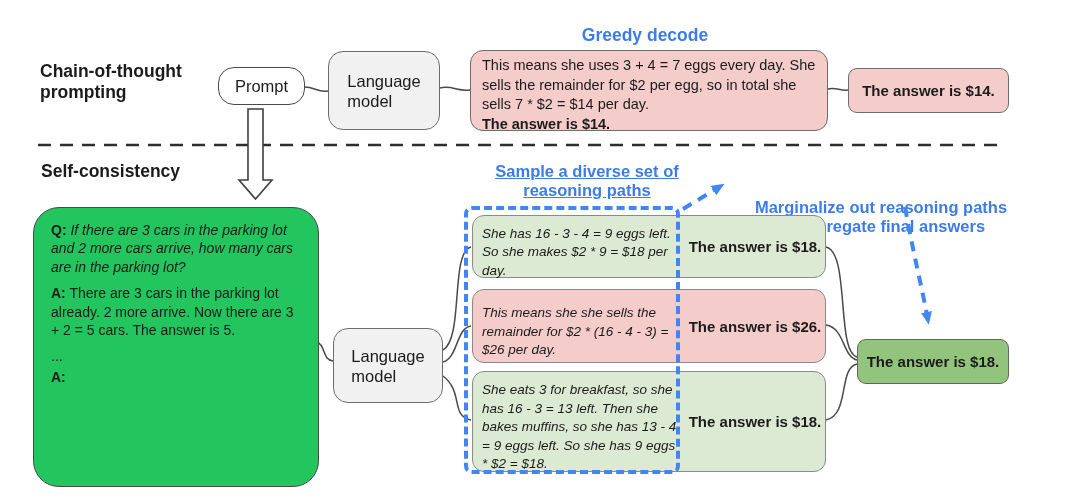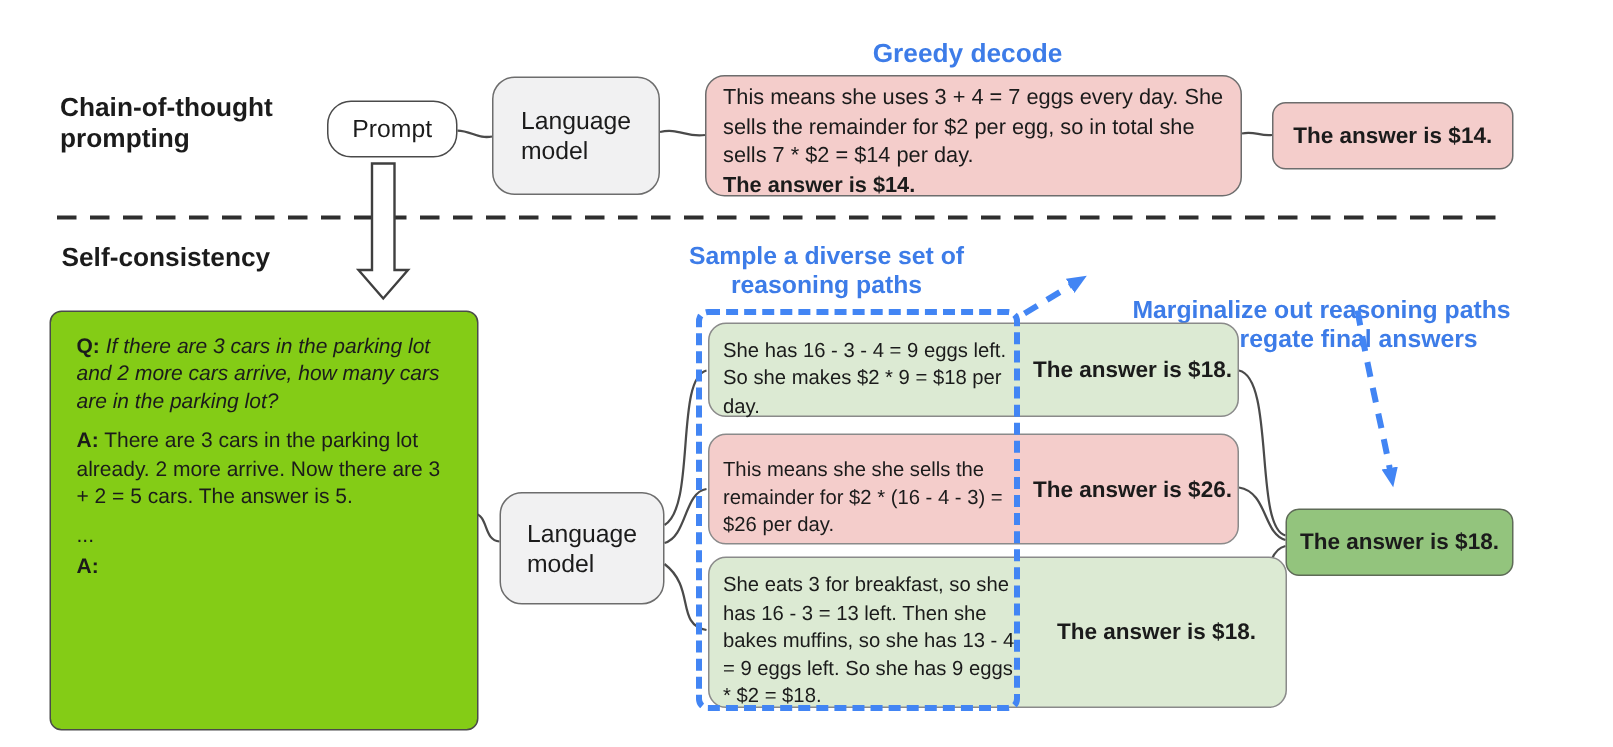--- a/index.html
+++ b/index.html
@@ -8,29 +8,29 @@
   .layer{position:absolute;left:0;top:0;width:1075px;height:498px;pointer-events:none;}
   .under{z-index:1}.over{z-index:4}
   .abs{position:absolute;box-sizing:border-box;}
   .section-label{font-weight:bold;font-size:17.5px;line-height:21px;white-space:pre-line;z-index:2;}
   .blue-label{font-weight:bold;font-size:16.5px;line-height:19px;color:var(--blue,#3D7CE8);
               text-align:center;white-space:pre-line;z-index:2;}
   .node{border:1.6px solid #4a4a4a;border-radius:9px;background:#fff;display:flex;
         align-items:center;justify-content:center;font-size:16.5px;z-index:2;}
   .lm{background:var(--gray_box,#F1F1F2);border:1.6px solid #6d6d6d;border-radius:15px;
       text-align:left;white-space:pre-line;line-height:20px;}
-  .bigbox{border:1.6px solid #4a4a4a;border-radius:8px;background:#84cc16;padding:13px 17px;
+  .bigbox{border:1.6px solid #4a4a4a;border-radius:26px;background:#22c55e;padding:13px 17px;
           font-size:14px;line-height:18.4px;z-index:2;}
   .bigbox p{margin:0 0 8px 0;}
   .pinkbox{background:var(--pink,#F4CDCB);border:1.4px solid #6d6d6d;border-radius:13px;
            padding:5px 11px;font-size:14.5px;line-height:19.5px;z-index:2;}
   .answer-chip{display:flex;align-items:center;justify-content:center;font-weight:bold;
                font-size:15px;border:1.4px solid #6d6d6d;border-radius:9px;z-index:2;}
   .row{display:flex;align-items:center;border:1.3px solid #8a8a8a;border-radius:12px;z-index:2;}
-  .row .reason{flex:0 0 212px;padding:16px 4px 4px 9px;font-size:13.5px;line-height:18.5px;box-sizing:border-box;}
+  .row .reason{flex:0 0 212px;padding:16px 4px 4px 9px;font-size:13.5px;line-height:18.5px;box-sizing:border-box;font-style:italic;}
   .row .ans{flex:1;text-align:center;font-weight:bold;font-size:15px;}
   .row.green,{background:var(--green_light,#DCEAD3);}
   .green{background:var(--green_light,#DCEAD3);}
   .pink{background:var(--pink,#F4CDCB);}
   .dashed-rect{border:4px dashed var(--blue_dash,#4285F4);border-radius:8px;z-index:3;background:transparent;}
   .final{background:var(--green_final,#93C47D);border:1.5px solid #5e6b57;}
   .conn{stroke:#4a4a4a;stroke-width:1.5;fill:none;}
   .sep{stroke:#2e2e2e;stroke-width:2.6;stroke-dasharray:13 9;}
   .hollow-arrow{fill:#fff;stroke:#3f3f3f;stroke-width:1.6;}
   .bluedash{stroke:var(--blue_dash,#4285F4);stroke-width:4;fill:none;stroke-dasharray:10 7.5;}
@@ -68,21 +68,21 @@
 
   <div class="abs pinkbox" style="left:470px;top:50px;width:358px;height:81px;">
     <span>This means she uses 3 + 4 = 7 eggs every day. She sells the remainder for $2 per egg, so in total she sells 7 * $2 = $14 per day.</span>
     <div style="font-weight:bold;">The answer is $14.</div>
   </div>
 
   <div class="abs answer-chip pink" style="left:848px;top:68px;width:161px;height:45px;">The answer is $14.</div>
 
   <div class="abs section-label" style="left:41px;top:161px;width:220px;">Self-consistency</div>
 
-  <div class="abs blue-label" style="left:440px;top:162px;width:222px;">Sample a diverse set of
+  <div class="abs blue-label" style="left:476px;top:162px;width:222px;text-decoration:underline;">Sample a diverse set of
 reasoning paths</div>
 
   <div class="abs blue-label" style="left:733px;top:170px;width:296px;margin-top:28px;">Marginalize out reasoning paths
 to aggregate final answers</div>
 
   <div class="abs bigbox" style="left:33px;top:207px;width:286px;height:280px;">
     <p><b>Q:</b> <i>If there are 3 cars in the parking lot and 2 more cars arrive, how many cars are in the parking lot?</i></p>
     <p><b>A:</b> <span>There are 3 cars in the parking lot already. 2 more arrive. Now there are 3 + 2 = 5 cars. The answer is 5.</span></p>
     <p style="margin-bottom:2px;">...</p>
     <p><b>A:</b></p>
@@ -94,21 +94,21 @@
   <div class="abs row green" style="left:472px;top:215px;width:354px;height:63px;">
     <div class="reason">She has 16 - 3 - 4 = 9 eggs left. So she makes $2 * 9 = $18 per day.</div>
     <div class="ans">The answer is $18.</div>
   </div>
 
   <div class="abs row pink" style="left:472px;top:289px;width:354px;height:74px;">
     <div class="reason">This means she she sells the remainder for $2 * (16 - 4 - 3) = $26 per day.</div>
     <div class="ans">The answer is $26.</div>
   </div>
 
-  <div class="abs row green" style="left:472px;top:371px;width:386px;height:101px;">
+  <div class="abs row green" style="left:472px;top:371px;width:354px;height:101px;">
     <div class="reason">She eats 3 for breakfast, so she has 16 - 3 = 13 left. Then she bakes muffins, so she has 13 - 4 = 9 eggs left. So she has 9 eggs * $2 = $18.</div>
     <div class="ans">The answer is $18.</div>
   </div>
 
   <div class="abs dashed-rect" style="left:464px;top:206px;width:216px;height:268px;"></div>
 
   <div class="abs answer-chip final" style="left:857px;top:339px;width:152px;height:45px;">The answer is $18.</div>
 
   <svg class="layer over" viewBox="0 0 1075 498">
     <defs>

